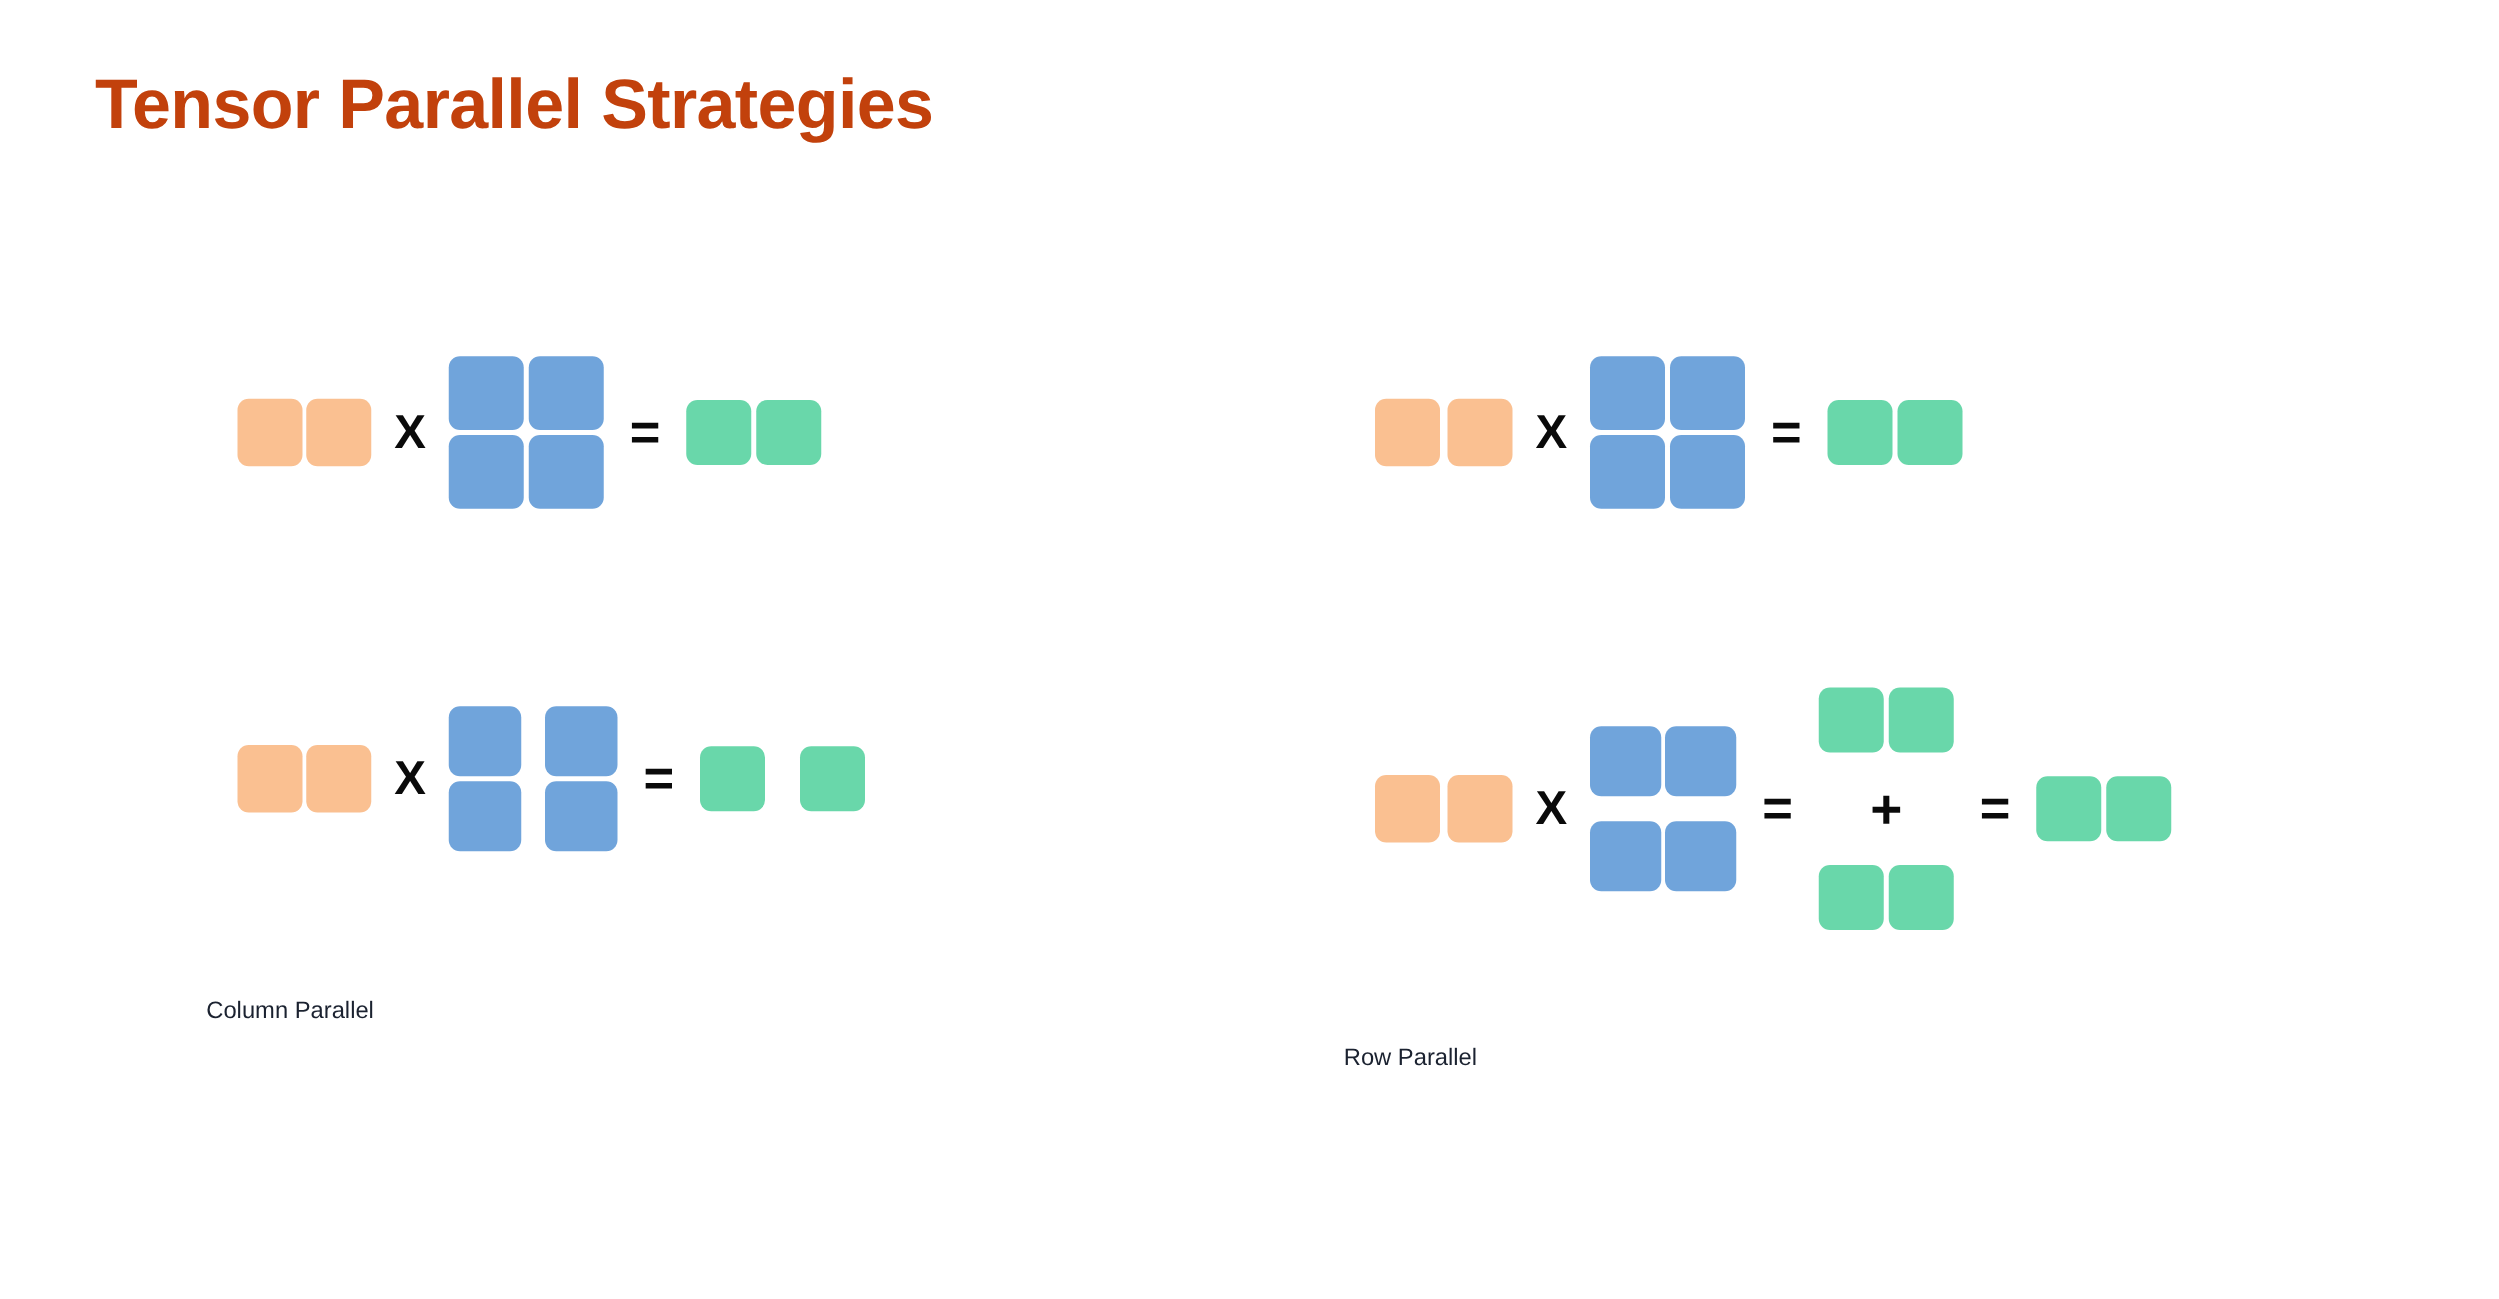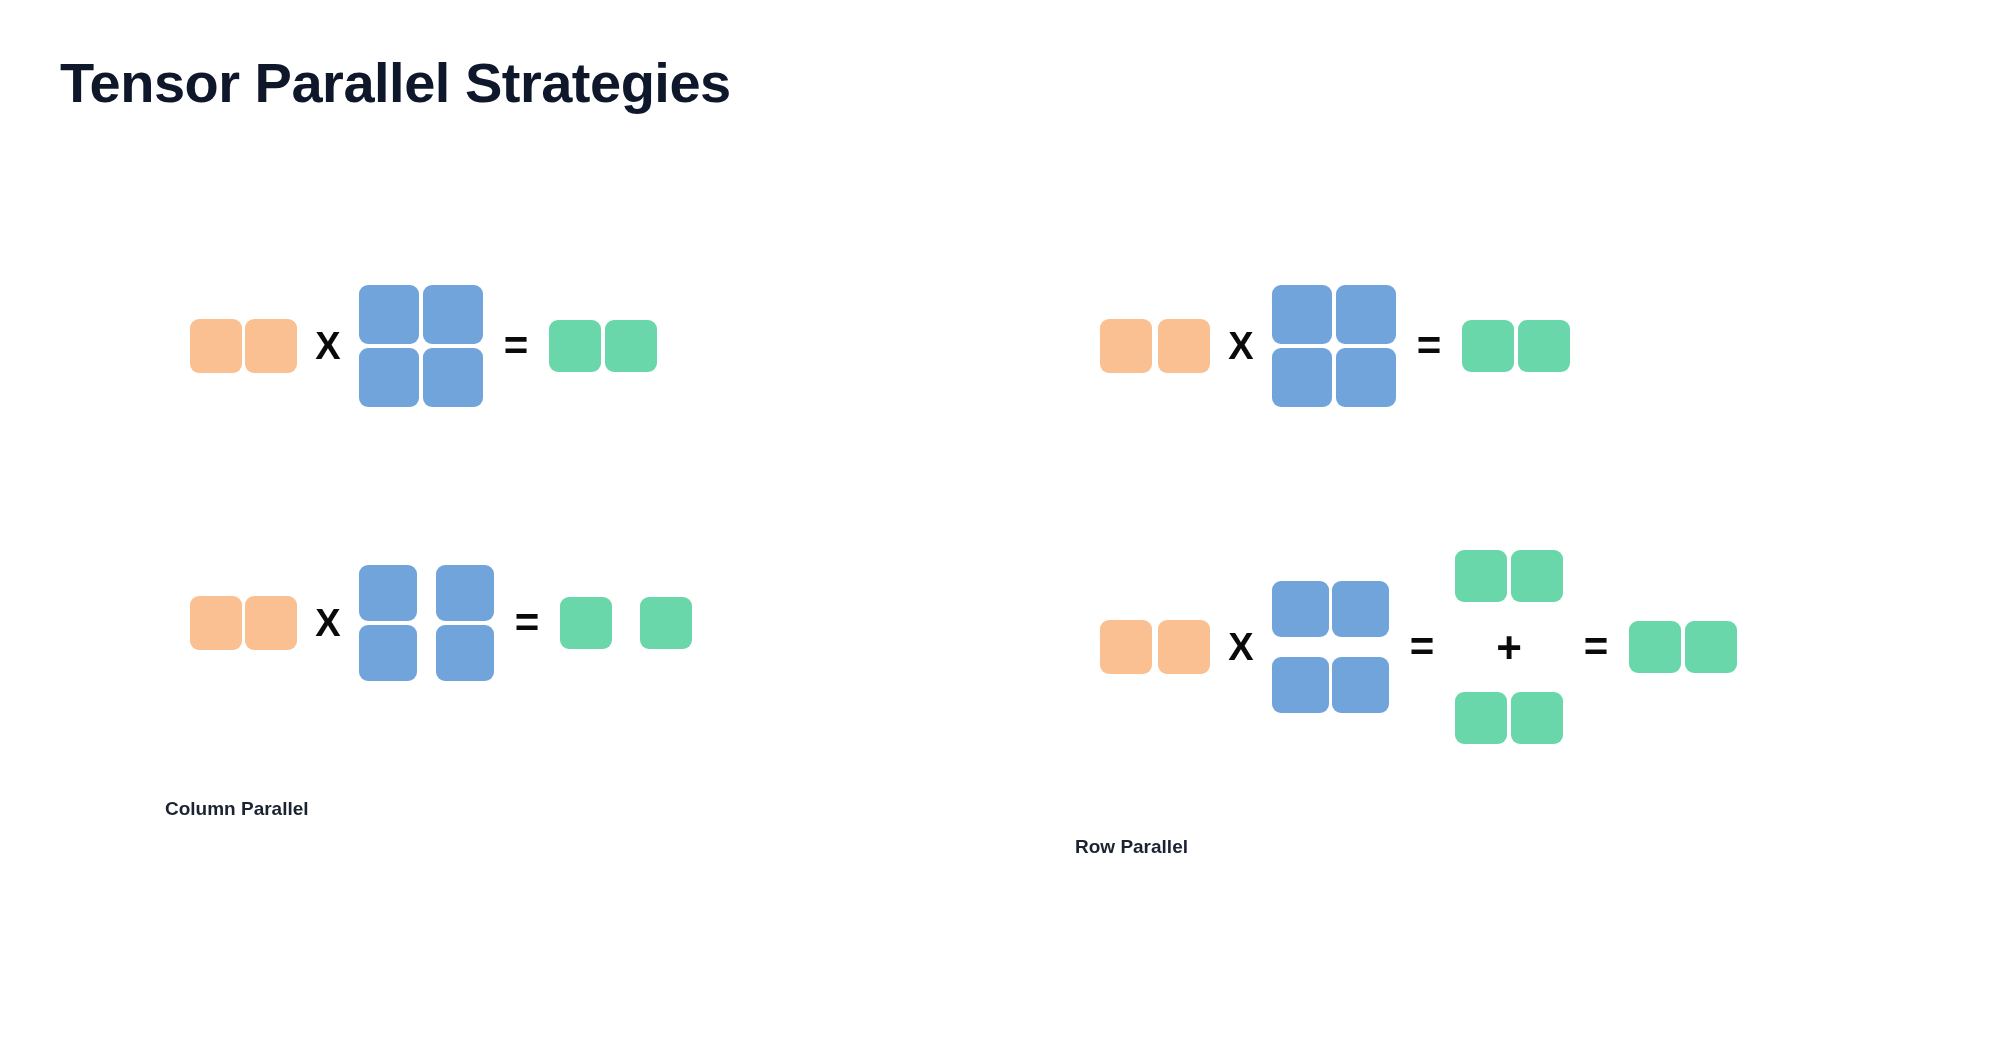--- a/index.html
+++ b/index.html
@@ -11,25 +11,25 @@
     width: 1999px;
     height: 1039px;
     position: relative;
     overflow: hidden;
     font-family: "Liberation Sans", sans-serif;
     -webkit-font-smoothing: antialiased;
   }
 
   #page-title {
     position: absolute;
-    left: 60px;
+    left: 76px;
     top: 50px;
     font-size: 56px;
     font-weight: bold;
-    color: #0f172a;
+    color: #c2410c;
     letter-spacing: -0.5px;
     white-space: nowrap;
   }
 
   
   .panel { position: absolute; }
   #panel-column-parallel { left: 0px;   top: 150px; width: 1000px; height: 780px; }
   #panel-row-parallel    { left: 1000px; top: 150px; width: 999px;  height: 780px; }
 
   .diagram-row {
@@ -116,21 +116,21 @@
     flex-direction: column;
     align-items: center;
     gap: 0px;
   }
   .partials .op-plus { margin: 24px 0 22px 0; }
 
   
   .caption {
     position: absolute;
     font-size: 19px;
-    font-weight: bold;
+    font-weight: normal;
     color: #1b2230;
     white-space: nowrap;
   }
   #cp-caption { left: 165px; top: 648px; }
   #rp-caption { left: 75px;  top: 686px; }
 </style>
 </head>
 <body>
 
 <div id="page-title">Tensor Parallel Strategies</div>

